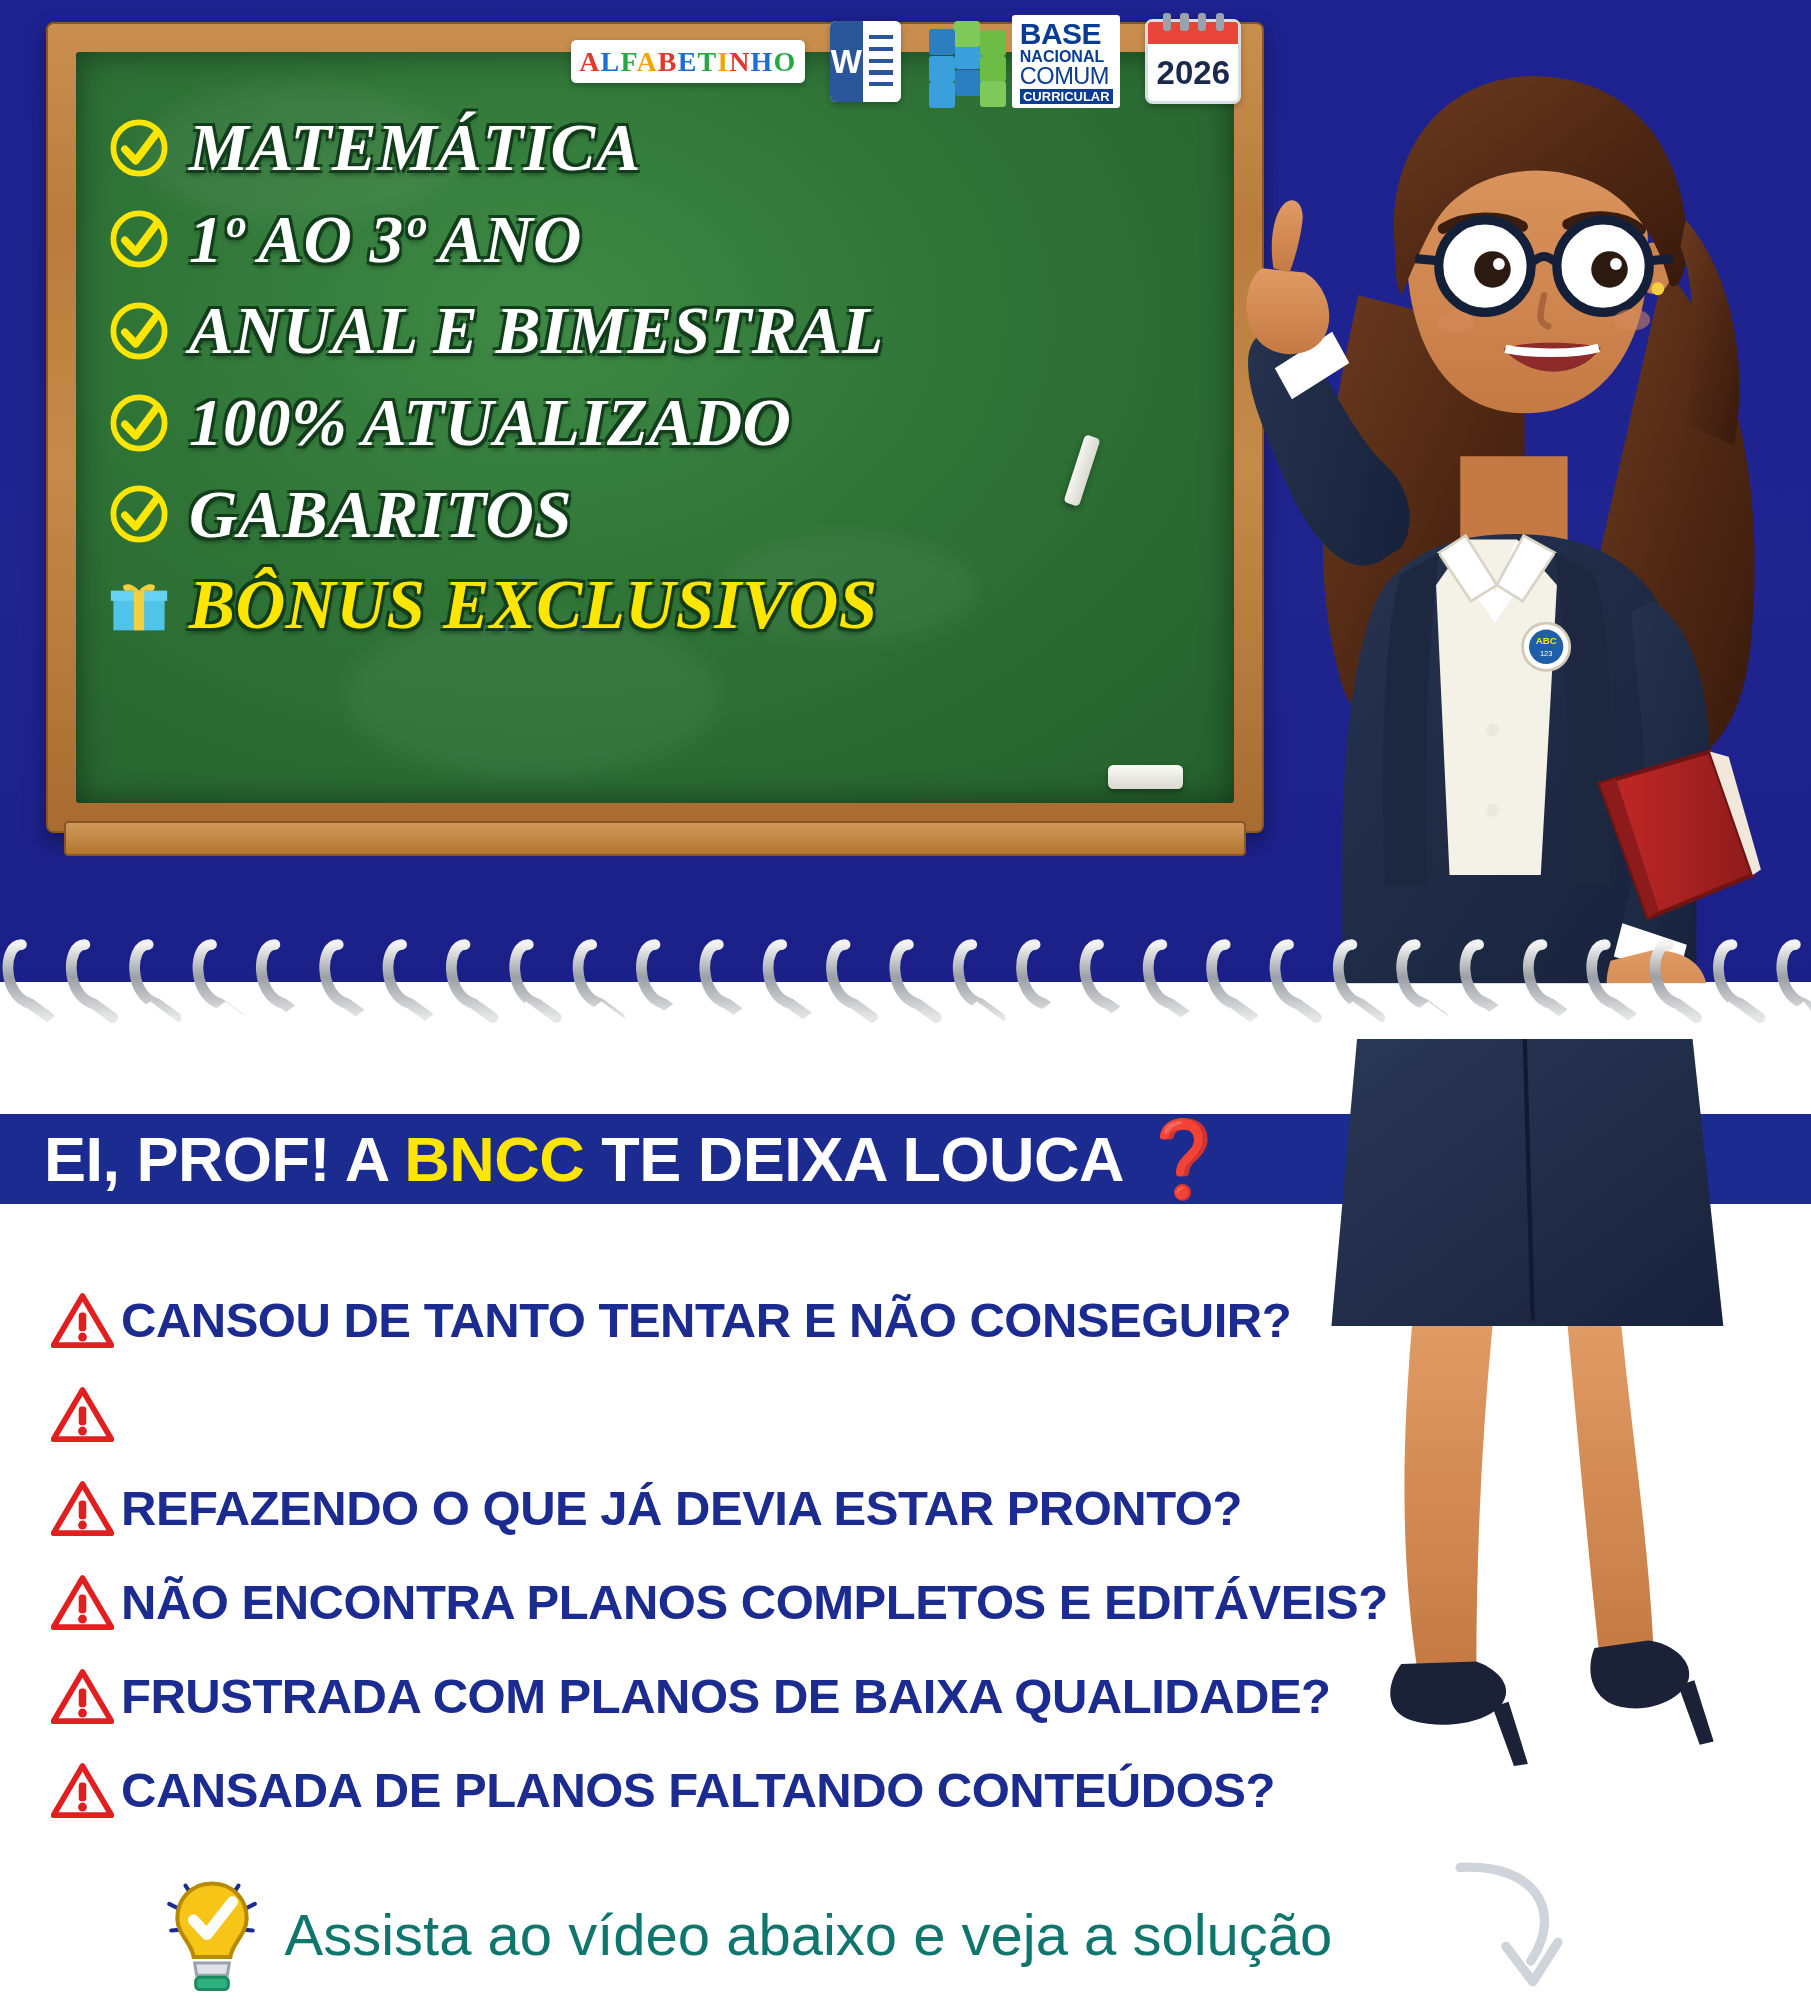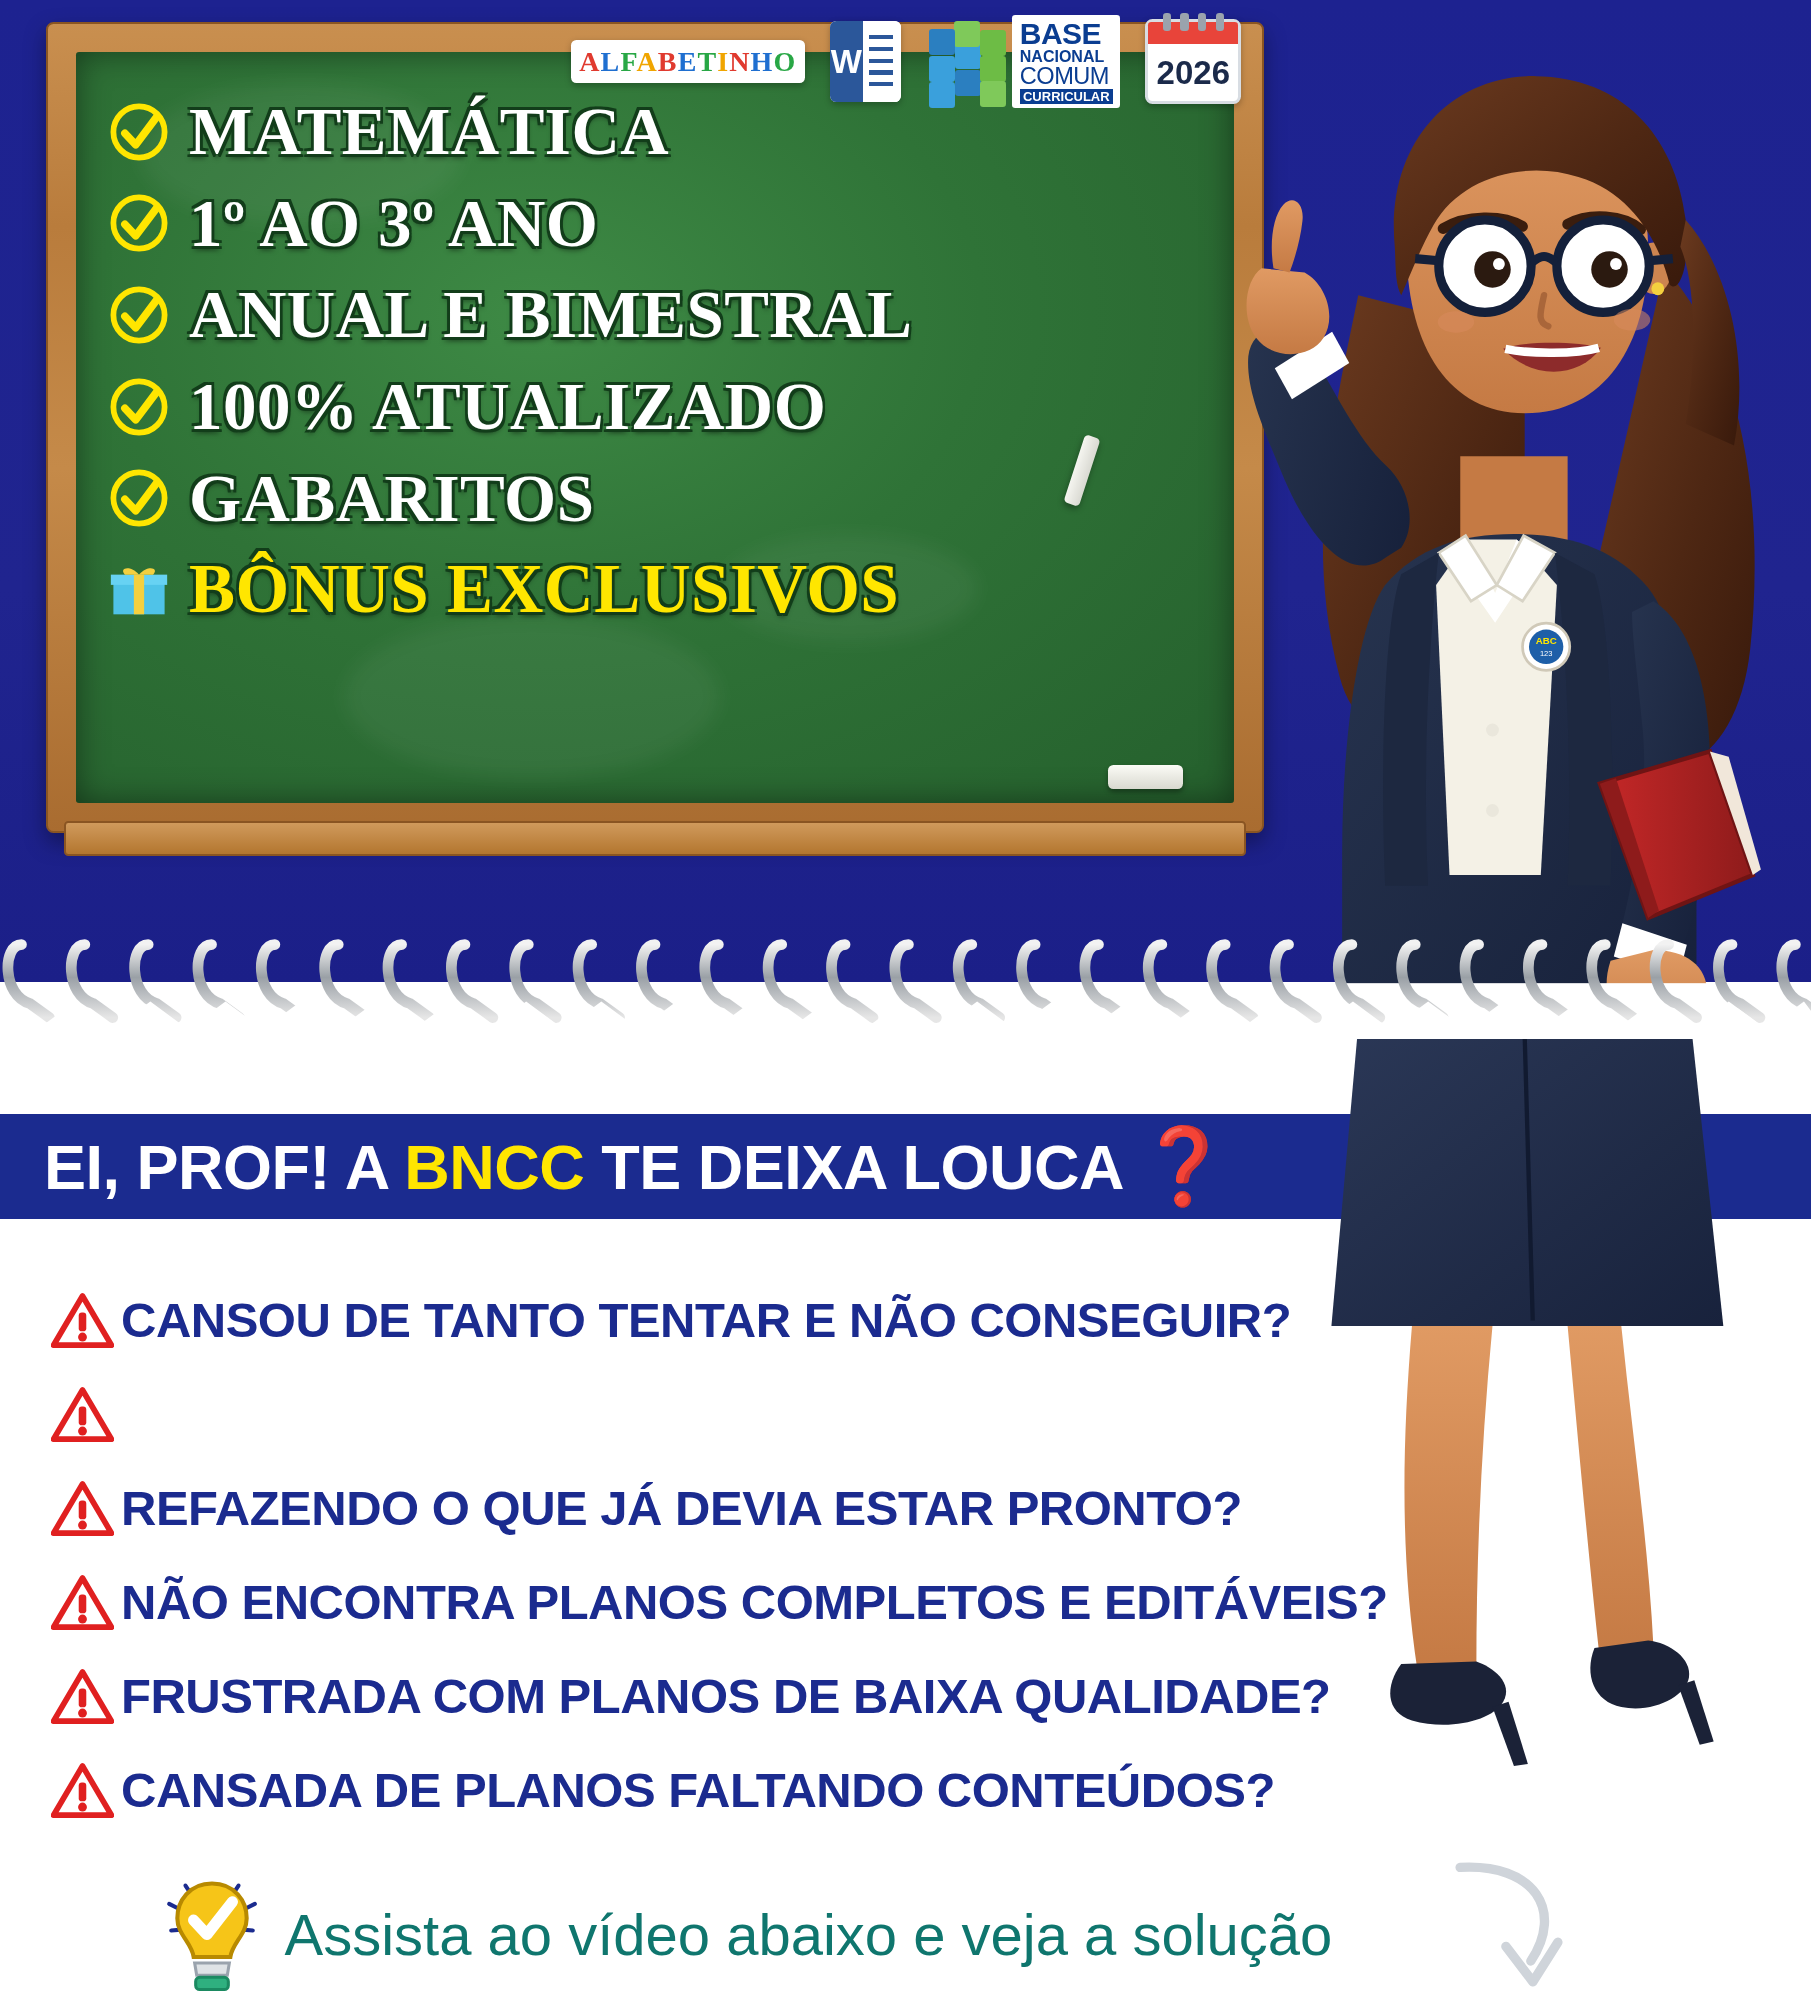--- a/index.html
+++ b/index.html
@@ -173,24 +173,25 @@
     background: #e8443a; border-radius: 3.2px 3.2px 0 0;
   }
   .cal-badge .cal-year {
     font-weight: bold; font-size: 33px; color: #1b2a4a;
     padding-bottom: 9.7px;
   }
 
   
   .board-list {
     position: absolute;
-    top: 91px;
+    top: 107px;
     left: 107px;
     right: 32px;
     z-index: 20;
+    font-style: italic;
   }
   .board-item {
     display: flex;
     align-items: center;
     gap: 18px;
     margin-bottom: 10.7px;
     height: 81px;
   }
   .check-ico { width: 64px; height: 64px; flex: 0 0 64px; }
   .gift-ico { width: 64px; height: 64px; flex: 0 0 64px; }
@@ -237,21 +238,21 @@
     position: absolute;
     top: 937px; left: 0;
     width: 1812px; height: 102px;
     z-index: 40;
   }
 
   
   .headline-bar {
     position: absolute;
     top: 1114px; left: 0;
-    width: 1812px; height: 105px;
+    width: 1812px; height: 90px;
     background: #1b2b8f;
     display: flex;
     align-items: center;
     z-index: 20;
   }
   .headline-text {
     font-family: "Liberation Sans", sans-serif;
     font-weight: bold;
     font-size: 63px;
     color: #ffffff;

